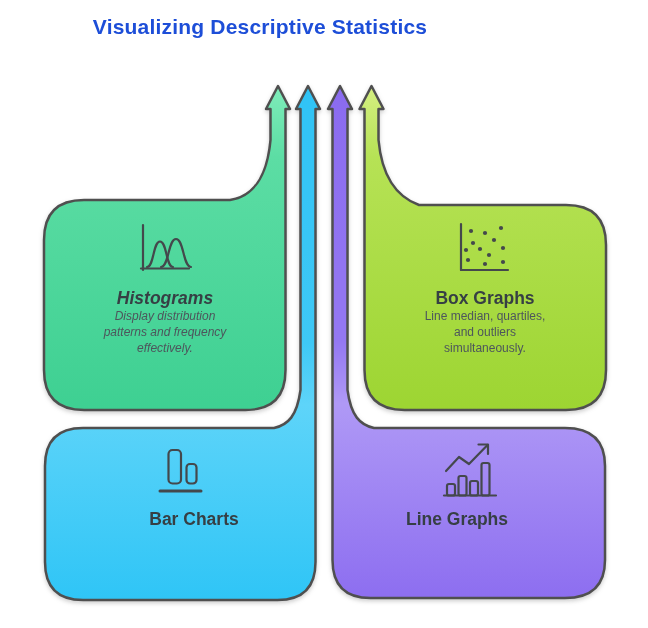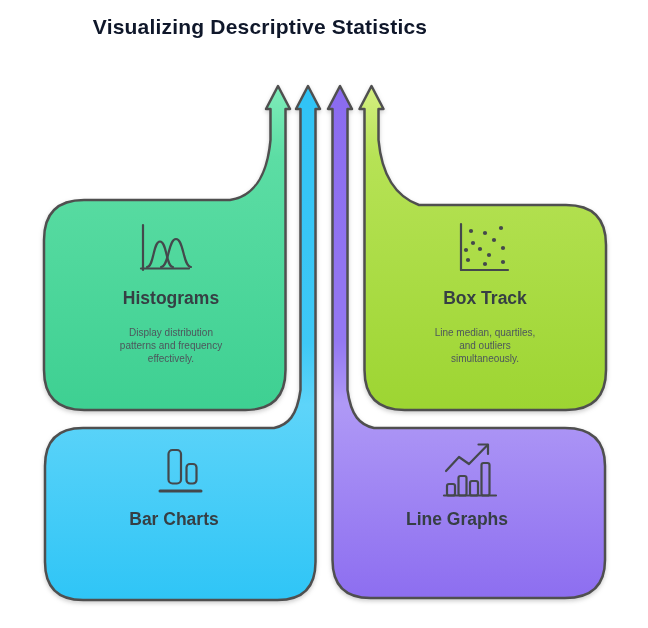--- a/index.html
+++ b/index.html
@@ -2,29 +2,29 @@
 <html><head>
 <meta charset="utf-8">
 <style>
   html,body{margin:0;padding:0;background:#ffffff;}
   .stage{
     position:relative;width:648px;height:628px;background:#ffffff;overflow:hidden;
     font-family:"Liberation Sans", sans-serif;
   }
   .page-title{
     position:absolute;top:15px;left:0;width:520px;text-align:center;
-    font-size:21px;font-weight:bold;color:#0f172a;letter-spacing:.2px;margin:0;
+    font-size:21px;font-weight:bold;color:#1d4ed8;letter-spacing:.2px;margin:0;
   }
   .diagram{position:absolute;top:0;left:0;}
   .shape{stroke:#4f4f4f;stroke-width:2.5;stroke-linejoin:round;filter:drop-shadow(0 2px 2px rgba(90,90,90,.30));}
   .icon{stroke:#44484c;stroke-width:2.2;fill:none;stroke-linecap:round;stroke-linejoin:round;}
   .icon-dot{fill:#44484c;stroke:none;}
   .card-text{position:absolute;text-align:center;pointer-events:none;}
   .card-label{font-size:17.5px;font-weight:bold;color:#363f44;margin:0 0 0 0;}
-  .card-desc{font-size:10px;color:#4d565c;line-height:1.32;white-space:pre-line;margin-top:17px;}
+  .card-desc{font-size:12px;color:#4d565c;line-height:1.32;white-space:pre-line;}
 </style>
 </head>
 <body>
 
 <div class="stage">
 
   <h1 class="page-title">Visualizing Descriptive Statistics</h1>
 
   <svg class="diagram" width="648" height="628" viewBox="0 0 648 628">
     <defs>
@@ -98,35 +98,35 @@
       <path class="icon" d="M 444,495.5 L 496,495.5"></path>
       <rect class="icon" x="447" y="484" width="8" height="11.5" rx="2"></rect>
       <rect class="icon" x="458.5" y="476" width="8" height="19.5" rx="2"></rect>
       <rect class="icon" x="470" y="481" width="8" height="14.5" rx="2"></rect>
       <rect class="icon" x="481.5" y="463" width="8" height="32.5" rx="2"></rect>
       <path class="icon" d="M 446,471 L 459,457 L 469,464 L 487.5,445"></path>
       <path class="icon" d="M 478.5,444.5 L 488,444.5 L 488,454"></path>
     </g>
   </svg>
 
-  <div class="card-text" style="left:71px;top:288px;width:200px;">
+  <div class="card-text" style="left:65px;top:288px;width:200px;font-style:italic;">
     <div class="card-label">Histograms</div>
     <div class="card-desc">Display distribution
 patterns and frequency
 effectively.</div>
   </div>
 
   <div class="card-text" style="left:385px;top:288px;width:200px;">
-    <div class="card-label">Box Track</div>
+    <div class="card-label">Box Graphs</div>
     <div class="card-desc">Line median, quartiles,
 and outliers
 simultaneously.</div>
   </div>
 
-  <div class="card-text" style="left:64px;top:509px;width:220px;">
+  <div class="card-text" style="left:84px;top:509px;width:220px;">
     <div class="card-label">Bar Charts</div>
   </div>
 
   <div class="card-text" style="left:337px;top:509px;width:240px;">
     <div class="card-label">Line Graphs</div>
   </div>
 
 </div>
 
 </body></html>

